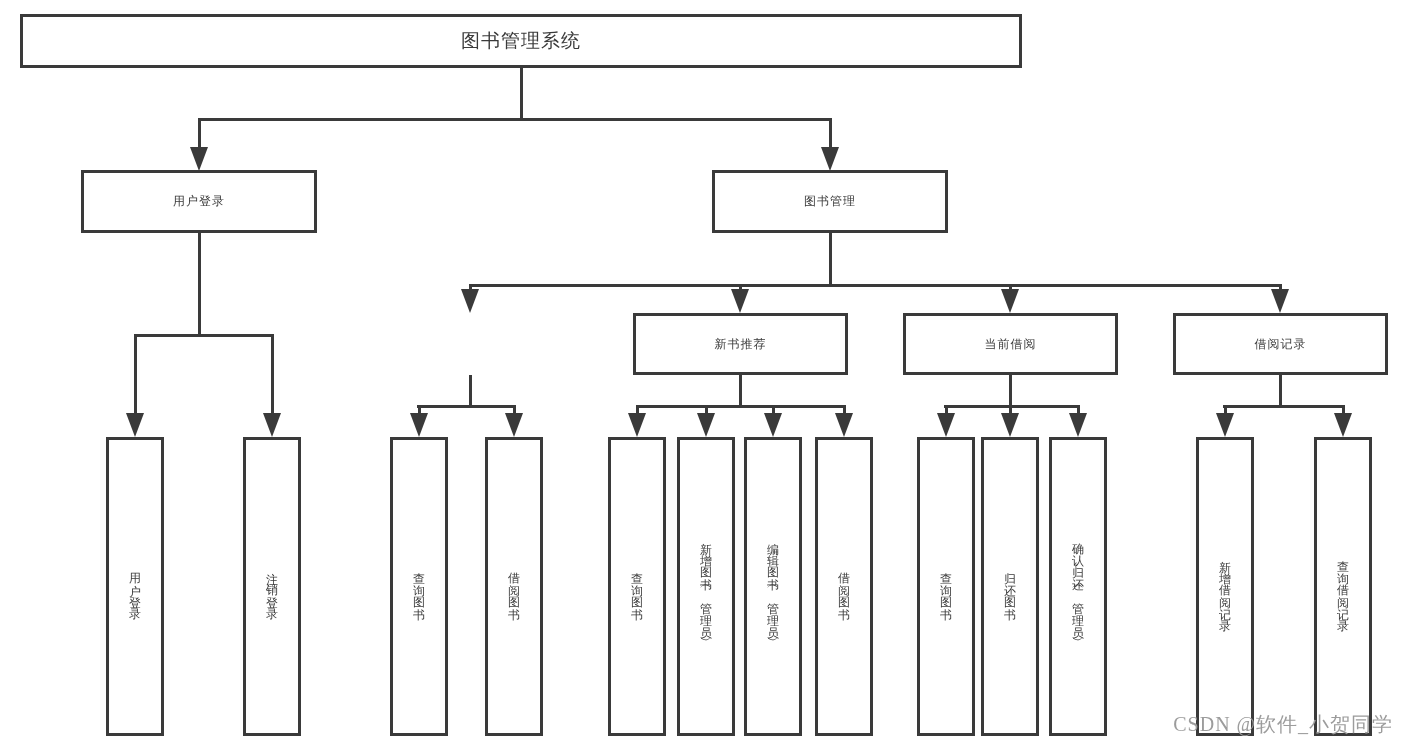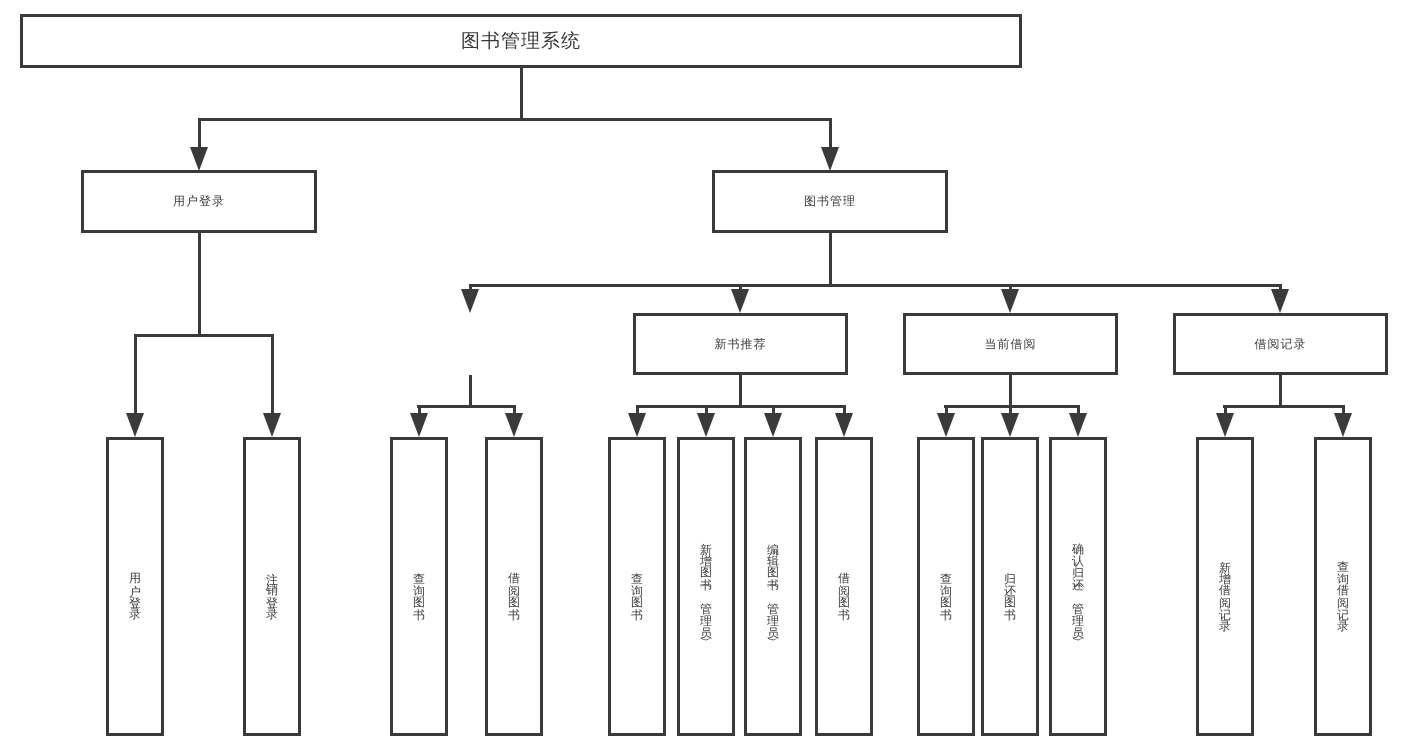--- a/index.html
+++ b/index.html
@@ -175,14 +175,15 @@
   <div class="arrow" style="left:628px;  top:413px"></div>
   <div class="arrow" style="left:697px;  top:413px"></div>
   <div class="arrow" style="left:764px;  top:413px"></div>
   <div class="arrow" style="left:835px;  top:413px"></div>
   <div class="arrow" style="left:937px;  top:413px"></div>
   <div class="arrow" style="left:1001px; top:413px"></div>
   <div class="arrow" style="left:1069px; top:413px"></div>
   <div class="arrow" style="left:1216px; top:413px"></div>
   <div class="arrow" style="left:1334px; top:413px"></div>
 
+  <div class="watermark">CSDN @软件_小贺同学</div>
 
 </div>
 
 </body></html>

